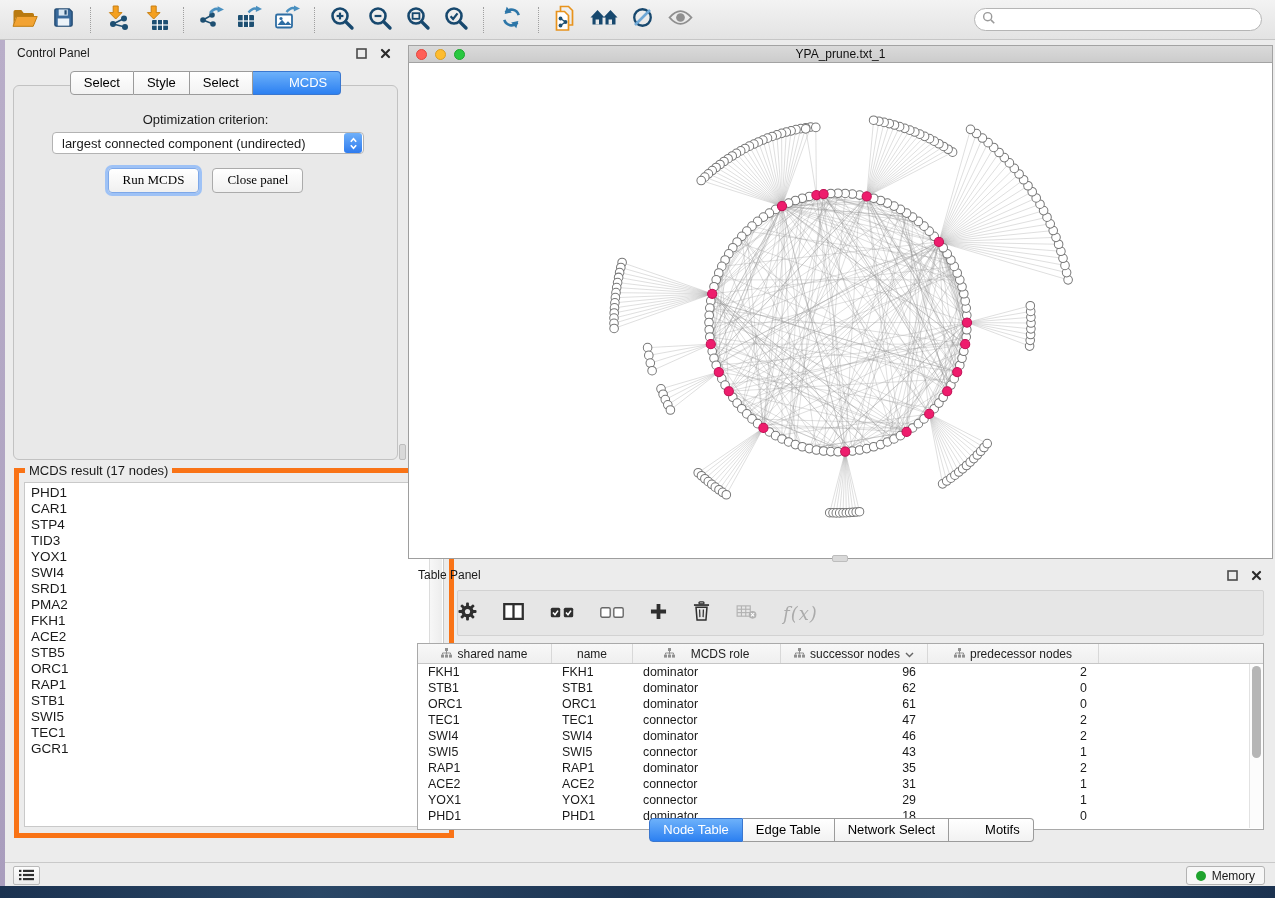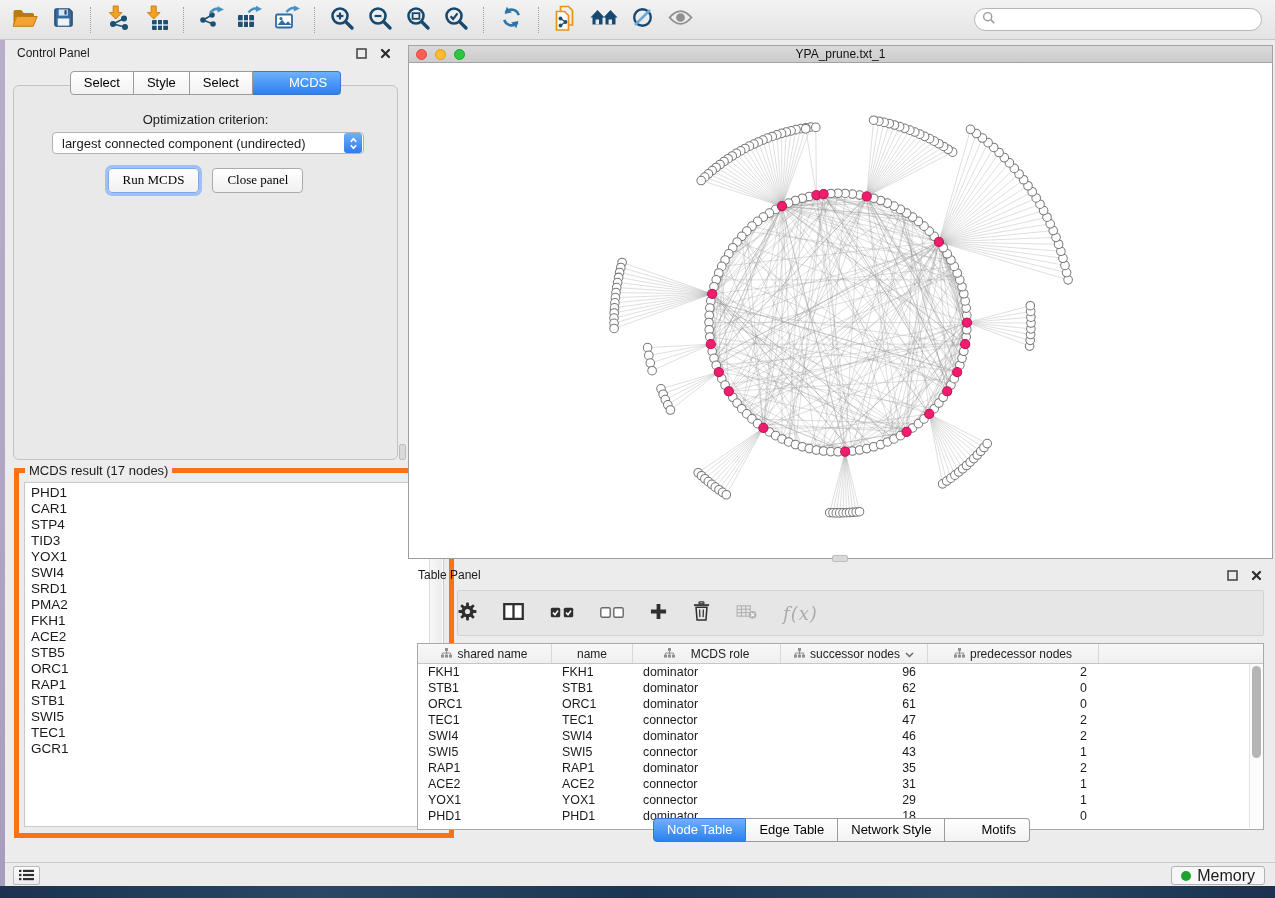--- a/index.html
+++ b/index.html
@@ -118,21 +118,21 @@
   #tp-tabs { position:absolute; top:256px; left:0; width:100%; display:flex; justify-content:center; }
 
   
   #status-bar { position:absolute; left:5px; top:862px; width:1270px; height:24px;
     background:#ececec; border-top:1px solid #c9c9c9; }
   #menu-btn { position:absolute; left:8px; top:3px; width:27px; height:19px;
     border:1px solid #b9b9b9; background:linear-gradient(#fdfdfd,#ececec); border-radius:2px;
     display:flex; align-items:center; justify-content:center; }
   #memory-btn { position:absolute; right:10px; top:3px; height:19px;
     border:1px solid #b3b3b3; background:#f7f7f7; border-radius:3px; padding:0 9px;
-    display:flex; align-items:center; gap:6px; font-size:16px; }
+    display:flex; align-items:center; gap:6px; font-size:12px; }
   #memory-dot { width:10px; height:10px; border-radius:50%; background:#1fa32e; }
 </style>
 </head>
 <body>
 
 <div id="toolbar">
   <div id="toolbar-groups" style="display:flex;align-items:center;">
       <div class="tbtn">
         <span><svg viewBox="0 0 26 22" width="26" height="22">
             <path d="M1.5 18V4.8A1.8 1.8 0 0 1 3.3 3h6l2.4 3h8.6A1.7 1.7 0 0 1 22 7.7V10H4z" fill="#b97a10"></path>
@@ -881,21 +881,21 @@
         </div>
       </div>
     <div id="nt-scroll">
       <div id="nt-thumb"></div>
     </div>
   </div>
 
   <div id="tp-tabs">
     <div class="seg-tab active">Node Table</div>
     <div class="seg-tab">Edge Table</div>
-    <div class="seg-tab">Network Style</div>
+    <div class="seg-tab">Network Select</div>
     <div class="seg-tab">Motifs</div>
   </div>
 </div>
 
 <div id="status-bar">
   <div id="menu-btn">
     <span>
       <svg viewBox="0 0 15 12" width="15" height="12">
           <g fill="#2f2f2f">
             <rect x="0" y="0.8" width="2.4" height="2.2"></rect>

